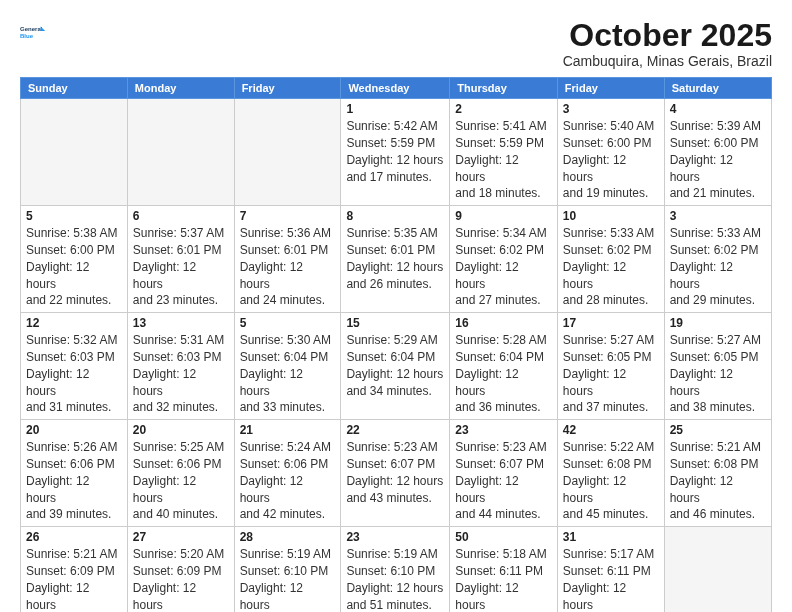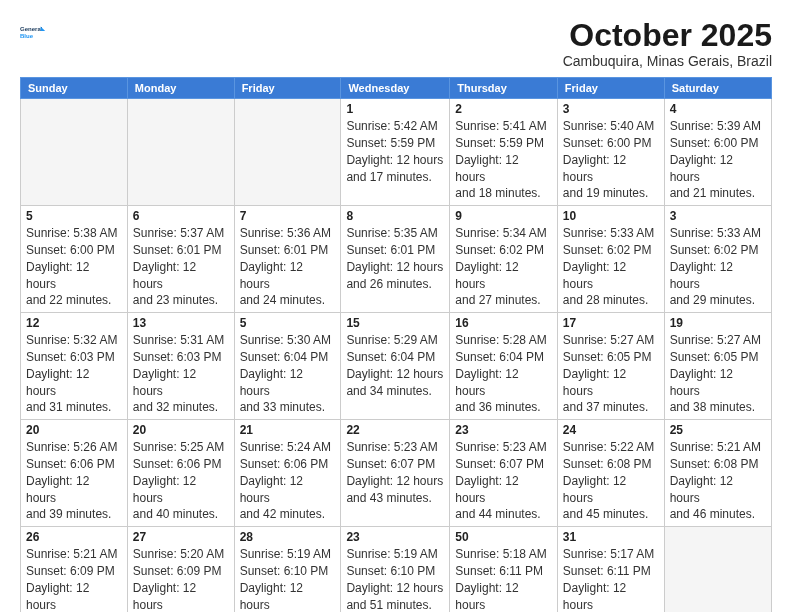--- a/index.html
+++ b/index.html
@@ -211,21 +211,21 @@
           </td>
           <td>
             <div class="day-num">22</div>
             <div class="day-info">Sunrise: 5:23 AM<br>Sunset: 6:07 PM<br>Daylight: 12 hours<br>and 43 minutes.</div>
           </td>
           <td>
             <div class="day-num">23</div>
             <div class="day-info">Sunrise: 5:23 AM<br>Sunset: 6:07 PM<br>Daylight: 12 hours<br>and 44 minutes.</div>
           </td>
           <td>
-            <div class="day-num">24</div>
+            <div class="day-num">42</div>
             <div class="day-info">Sunrise: 5:22 AM<br>Sunset: 6:08 PM<br>Daylight: 12 hours<br>and 45 minutes.</div>
           </td>
           <td>
             <div class="day-num">25</div>
             <div class="day-info">Sunrise: 5:21 AM<br>Sunset: 6:08 PM<br>Daylight: 12 hours<br>and 46 minutes.</div>
           </td>
         </tr>
         <tr class="last-row">
           <td>
             <div class="day-num">26</div>

